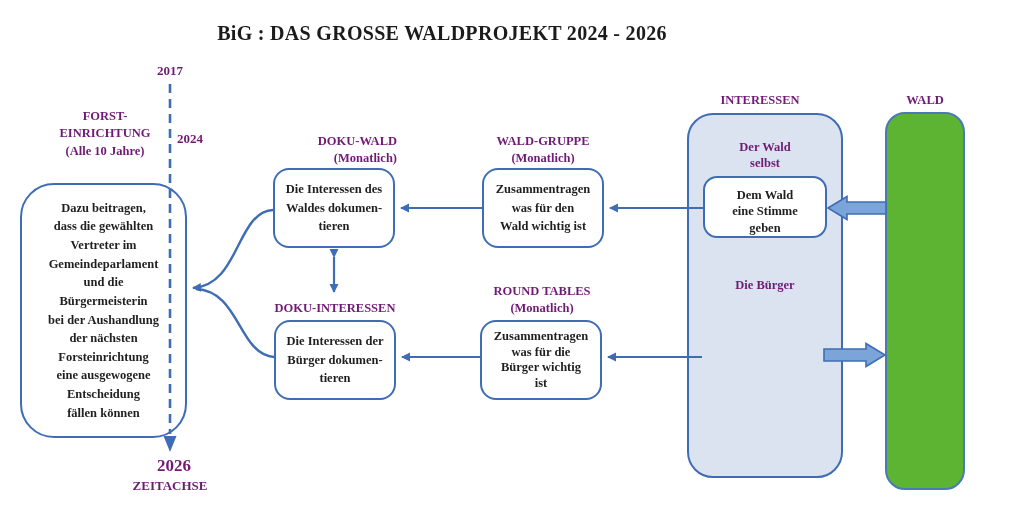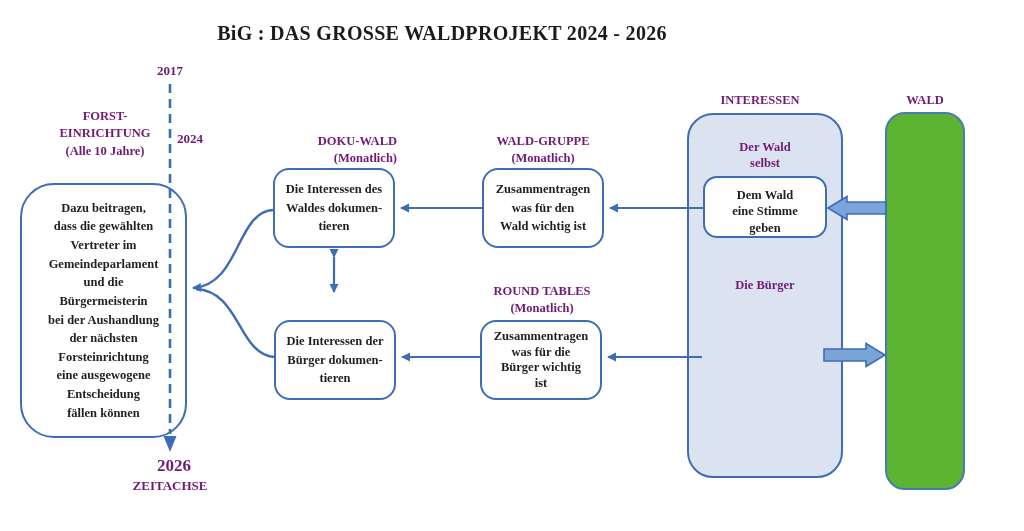--- a/index.html
+++ b/index.html
@@ -63,20 +63,21 @@
   <div class="abs lbl" style="left:144px;top:456px;width:60px;font-size:17px;">2026</div>
   <div class="abs lbl" style="left:120px;top:478px;width:100px;font-size:13px;">ZEITACHSE</div>
 
   <div class="abs lbl" style="left:40px;top:108px;width:130px;font-size:12.5px;line-height:1.38;">FORST-
 EINRICHTUNG
 (Alle 10 Jahre)</div>
   <div class="abs lbl" style="left:273px;top:133px;width:124px;font-size:12.5px;line-height:1.38;text-align:right;">DOKU-WALD
 (Monatlich)</div>
   <div class="abs lbl" style="left:482px;top:133px;width:122px;font-size:12.5px;line-height:1.38;">WALD-GRUPPE
 (Monatlich)</div>
+  <div class="abs lbl" style="left:258px;top:301px;width:154px;font-size:12.5px;">DOKU-INTERESSEN</div>
   <div class="abs lbl" style="left:480px;top:283px;width:124px;font-size:12.5px;line-height:1.38;">ROUND TABLES
 (Monatlich)</div>
   <div class="abs lbl" style="left:690px;top:93px;width:140px;font-size:12.5px;">INTERESSEN</div>
   <div class="abs lbl" style="left:885px;top:93px;width:80px;font-size:12.5px;">WALD</div>
 
   <div class="node goal" style="left:20px;top:170px;width:167px;height:255px;">
     <div class="txt">Dazu beitragen,
 dass die gewählten
 Vertreter im
 Gemeindeparlament

